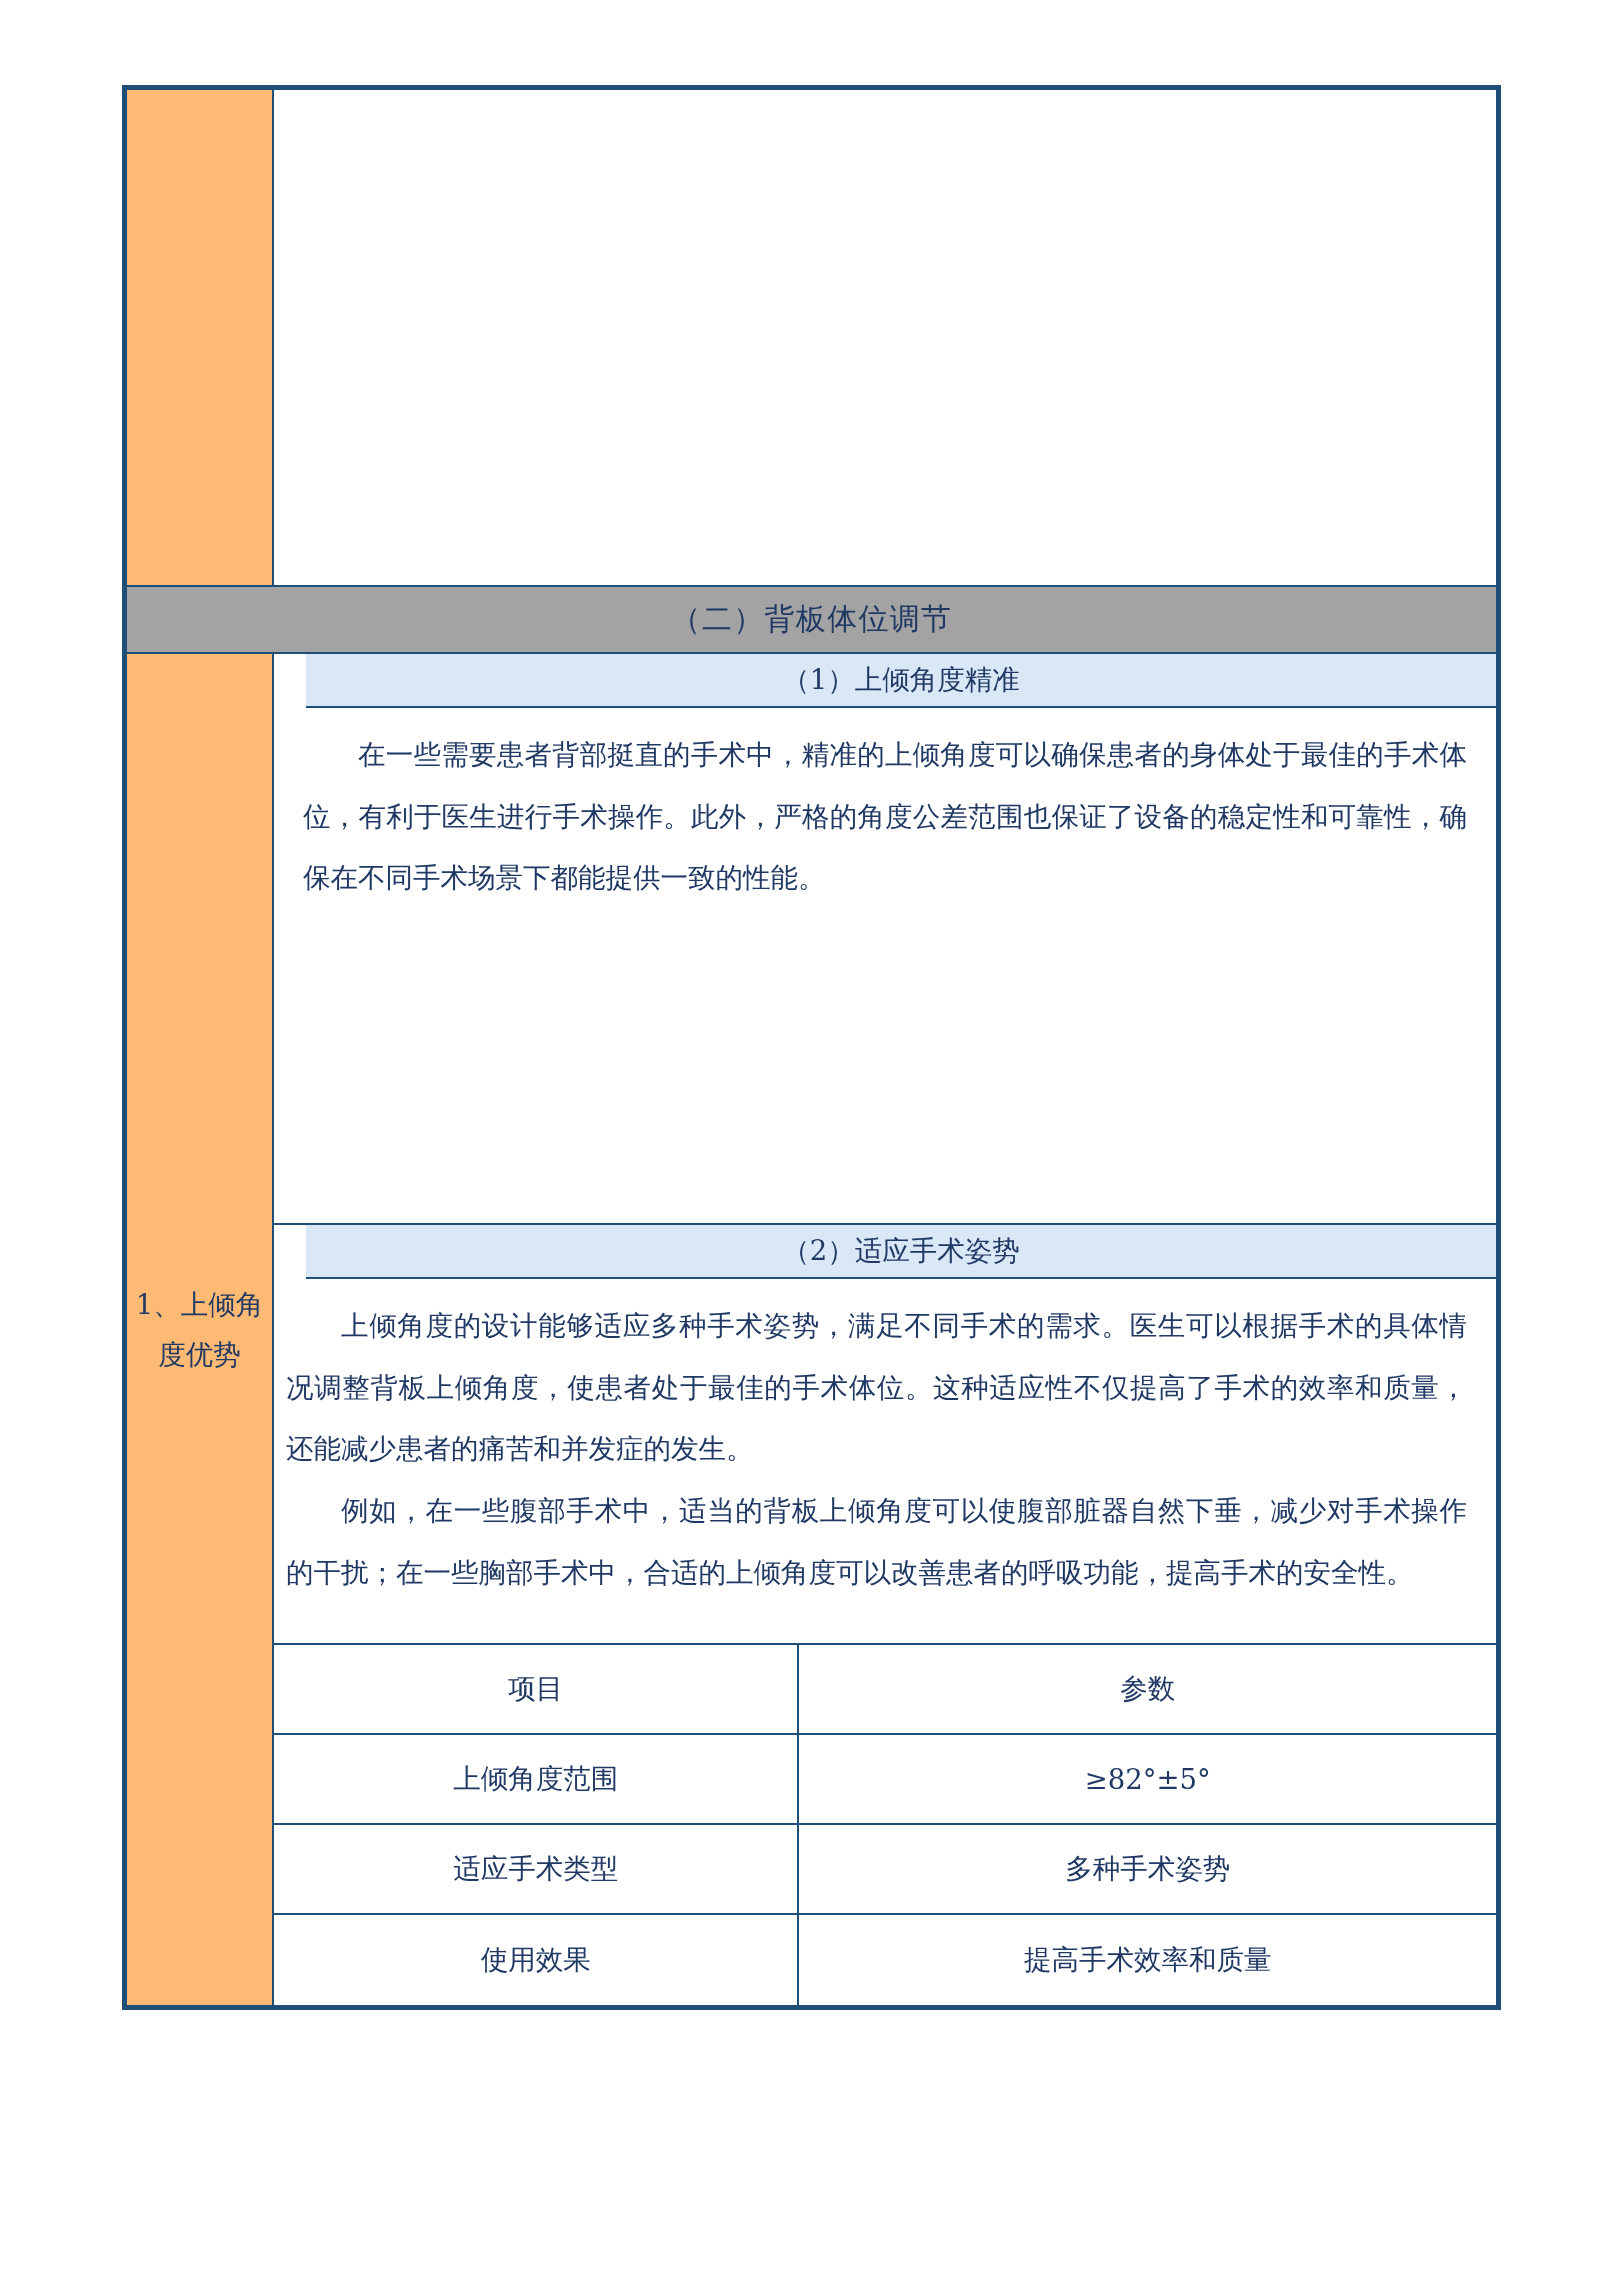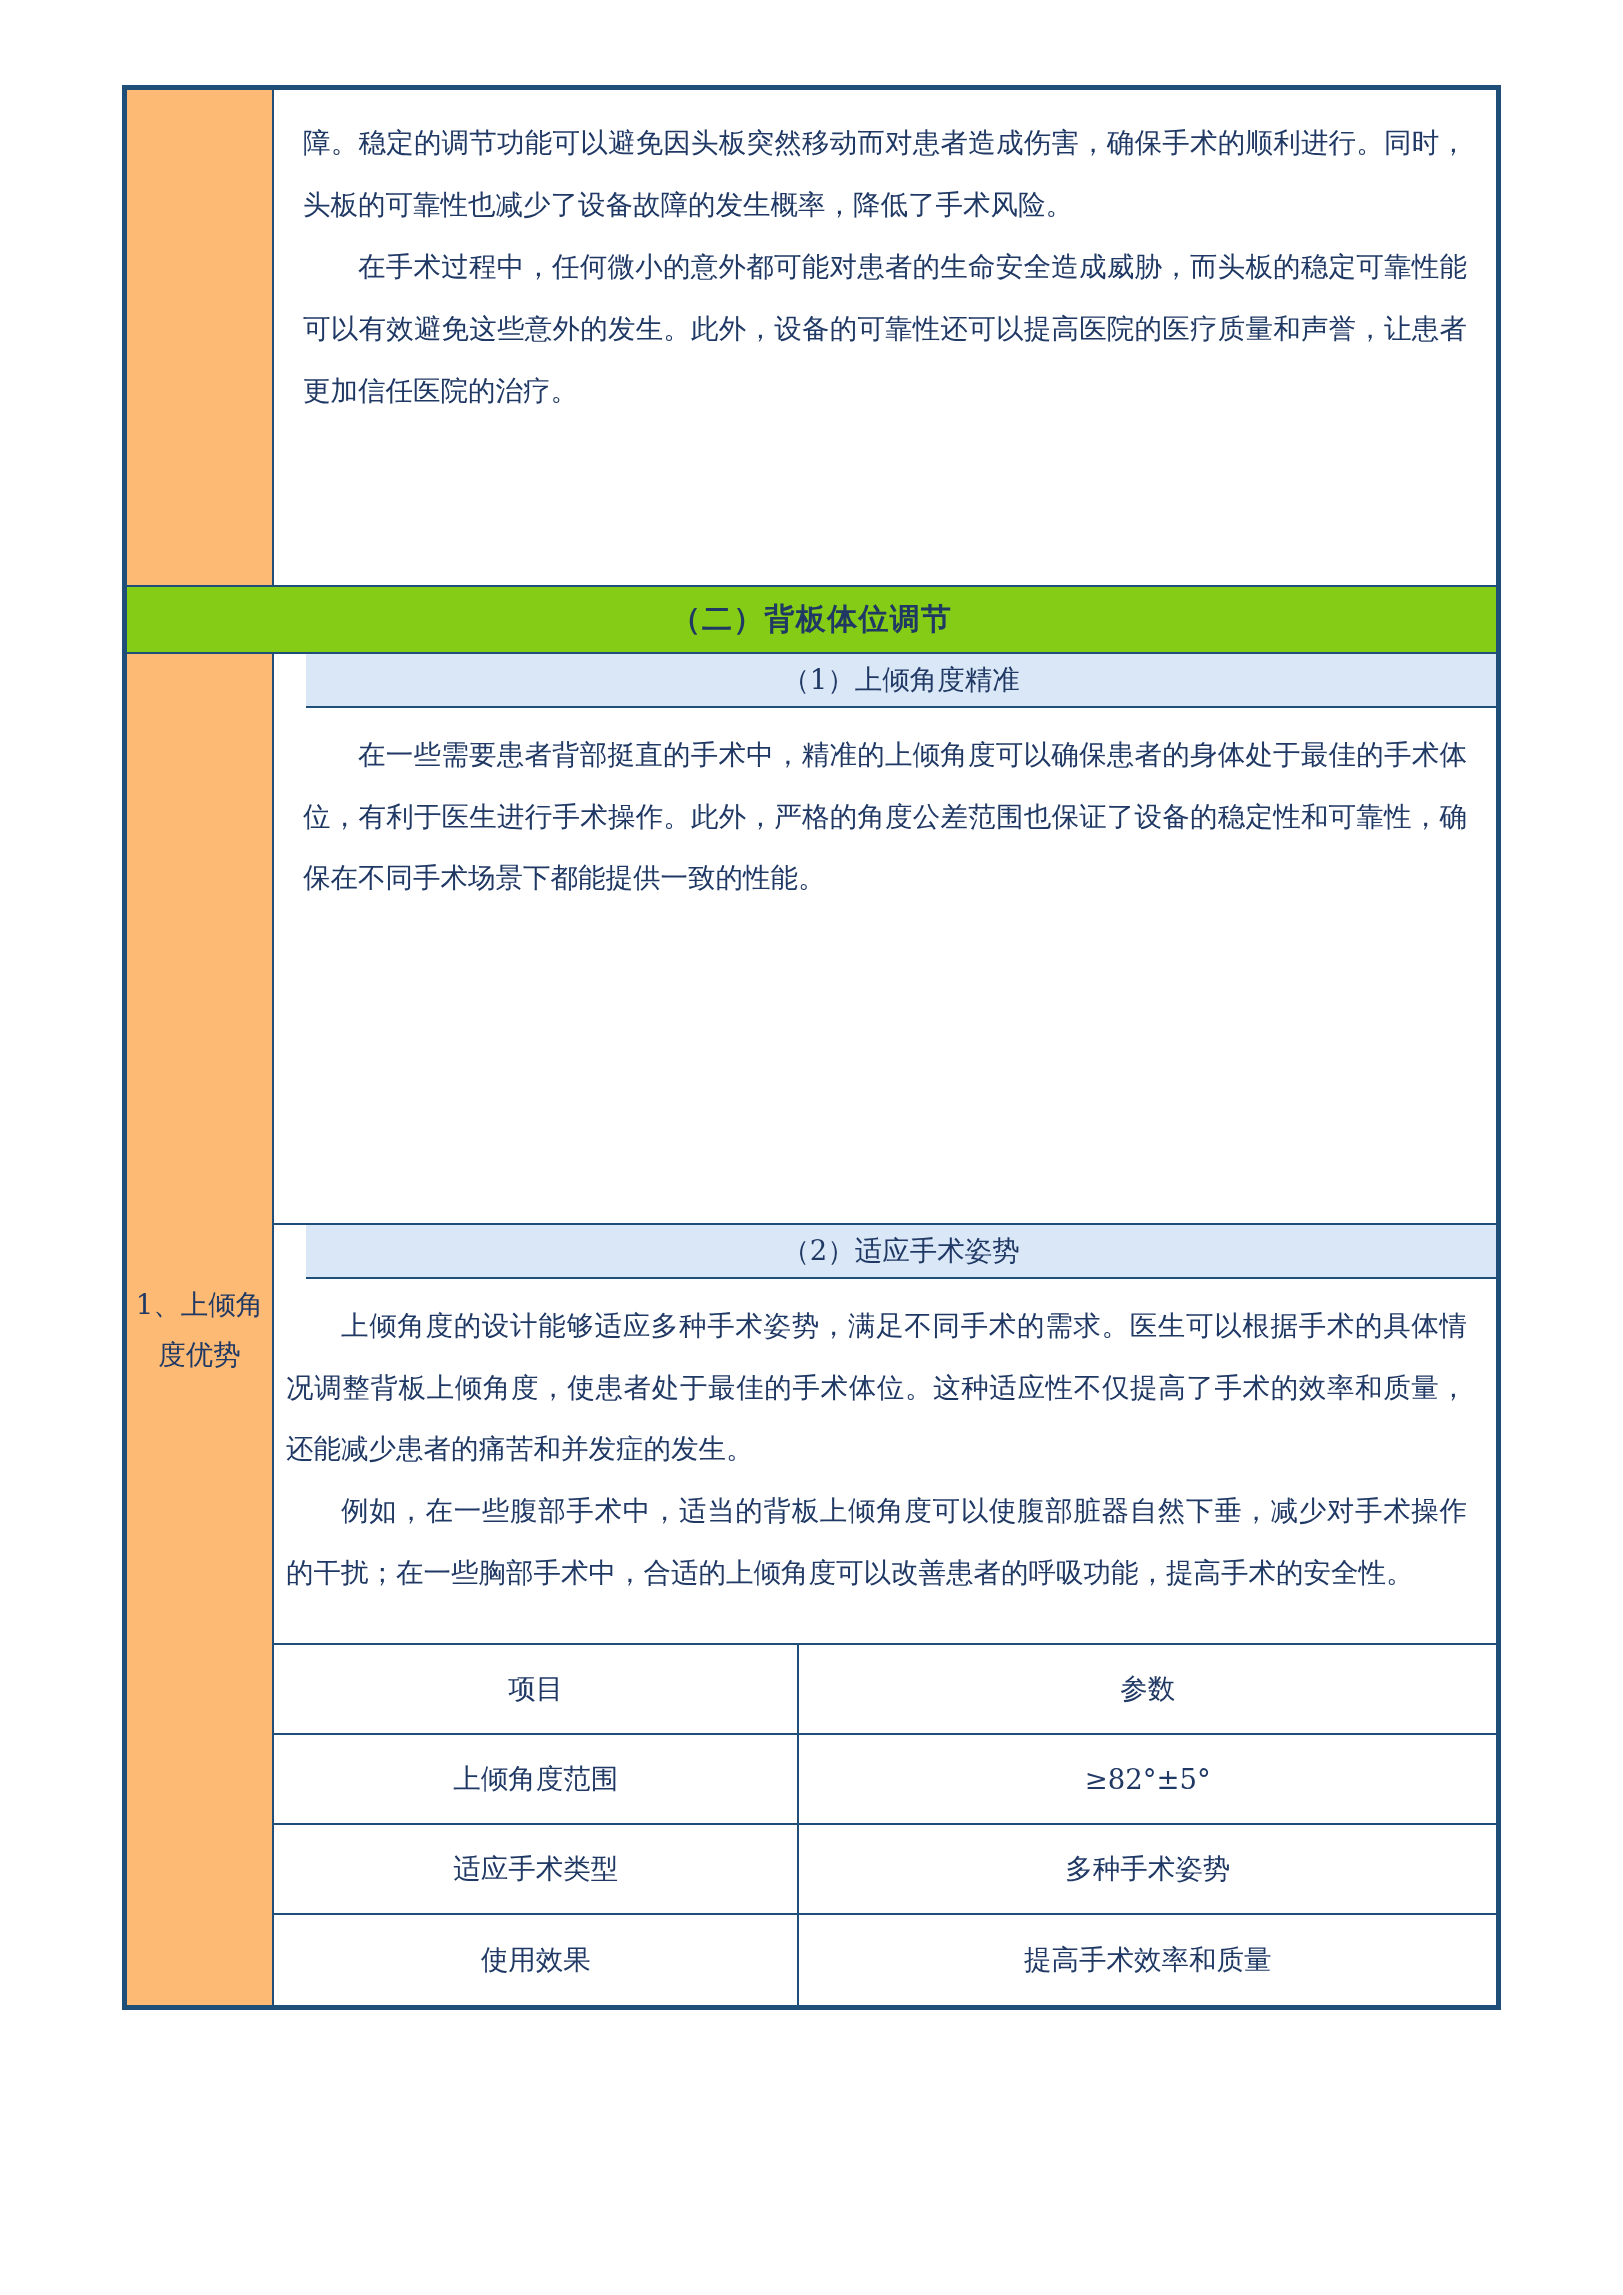--- a/index.html
+++ b/index.html
@@ -50,27 +50,27 @@
     font-size: 27.5px;
     line-height: 2.25;
     text-align: justify;
     text-indent: 2em;
     margin: 0;
   }
   .para.no-indent { text-indent: 0; }
 
   .section-header {
     height: 67px;
-    background: #84cc16;
+    background: #a3a3a3;
     border-bottom: 2.6px solid #1F4E79;
     display: flex;
     align-items: center;
     justify-content: center;
     font-size: 30px;
-    font-weight: bold;
+    font-weight: normal;
     letter-spacing: 1.3px;
   }
 
   .sub-header {
     height: 54px;
     background: #D9E7F6;
     border-bottom: 2.6px solid #1F4E79;
     display: flex;
     align-items: center;
     justify-content: center;
@@ -110,26 +110,20 @@
   }
   .pt-right { flex: 1 1 auto; }
 </style>
 </head>
 <body>
 
 <div class="doc-table">
 
   <div class="row top-row">
     <div class="label-cell"></div>
-    <div class="content-cell">
-      <div class="top-text">
-        <p class="para no-indent">障。稳定的调节功能可以避免因头板突然移动而对患者造成伤害，确保手术的顺利进行。同时，头板的可靠性也减少了设备故障的发生概率，降低了手术风险。</p>
-        <p class="para">在手术过程中，任何微小的意外都可能对患者的生命安全造成威胁，而头板的稳定可靠性能可以有效避免这些意外的发生。此外，设备的可靠性还可以提高医院的医疗质量和声誉，让患者更加信任医院的治疗。</p>
-      </div>
-    </div>
   </div>
 
   <div class="section-header">（二）背板体位调节</div>
 
   <div class="row main-row">
     <div class="label-cell">1、上倾角度优势</div>
     <div class="content-cell">
 
       <div class="sub-header">（1）上倾角度精准</div>
 

